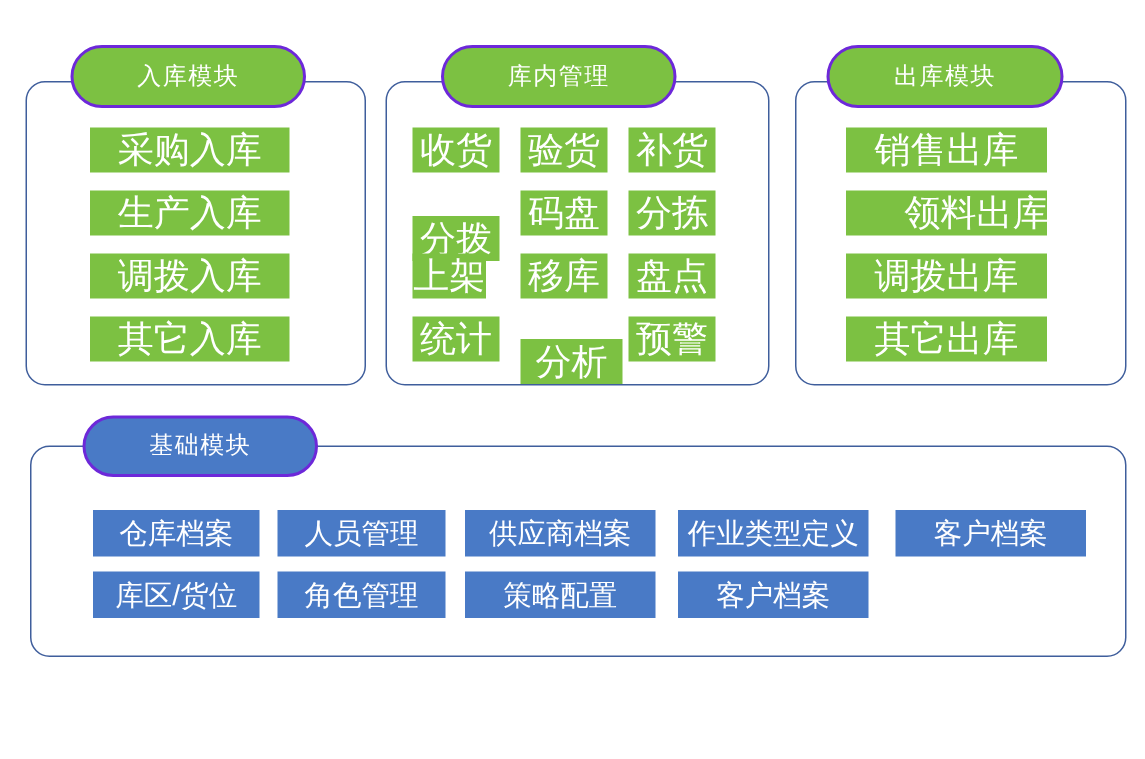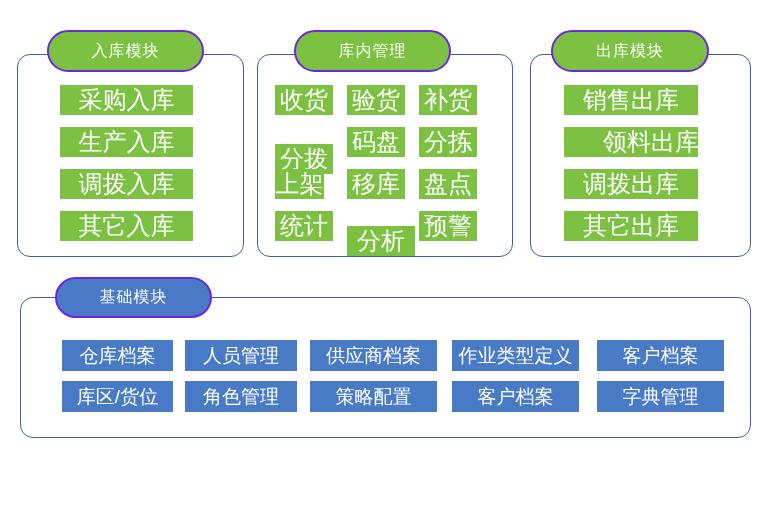--- a/index.html
+++ b/index.html
@@ -100,15 +100,14 @@
   <div class="item blue-item blue-bg" style="left:62px;  top:340px; width:111px;">仓库档案</div>
   <div class="item blue-item blue-bg" style="left:185px; top:340px; width:112px;">人员管理</div>
   <div class="item blue-item blue-bg" style="left:310px; top:340px; width:127px;">供应商档案</div>
   <div class="item blue-item blue-bg" style="left:452px; top:340px; width:127px;">作业类型定义</div>
   <div class="item blue-item blue-bg" style="left:597px; top:340px; width:127px;">客户档案</div>
 
   <div class="item blue-item blue-bg" style="left:62px;  top:381px; width:111px;">库区/货位</div>
   <div class="item blue-item blue-bg" style="left:185px; top:381px; width:112px;">角色管理</div>
   <div class="item blue-item blue-bg" style="left:310px; top:381px; width:127px;">策略配置</div>
   <div class="item blue-item blue-bg" style="left:452px; top:381px; width:127px;">客户档案</div>
-  <div class="item blue-item blue-bg" style="left:597px; top:381px; width:127px;">字典管理</div>
 
 </div>
 
 </body></html>

